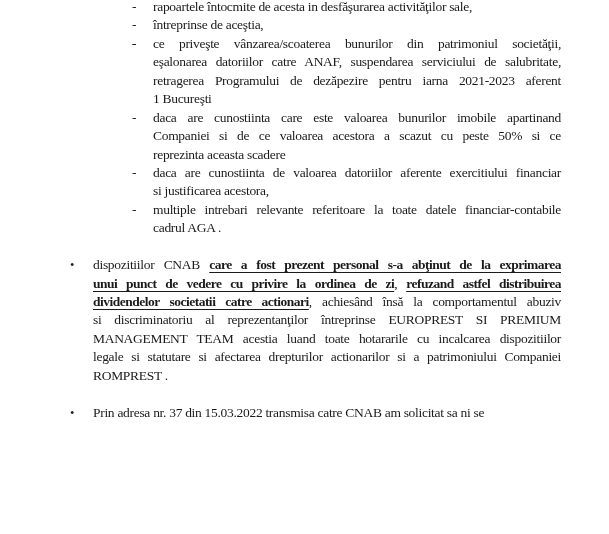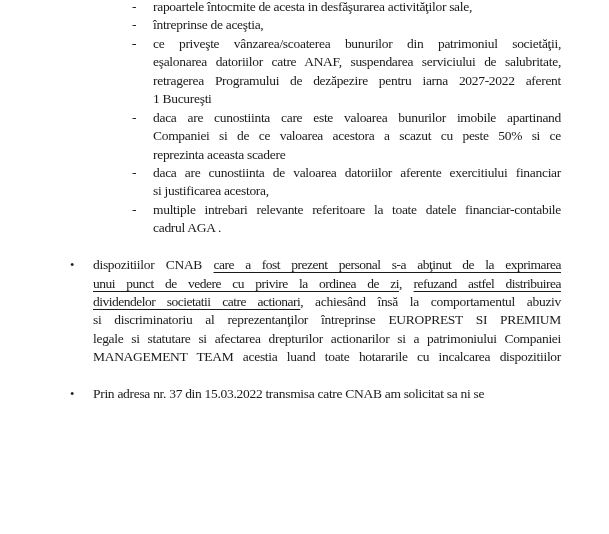--- a/index.html
+++ b/index.html
@@ -19,21 +19,21 @@
   }
   .item { position: relative; box-sizing: content-box; }
   .dash-item   { padding-left: 153px; width: 408px; }
   .bullet-item { padding-left: 93px;  width: 468px; }
   .marker { position: absolute; top: 0; height: 18.45px; line-height: 18.45px; }
   .dash-item .marker   { left: 132px; }
   .bullet-item .marker { left: 70px; font-size: 12.5px; }
   .ln { height: 18.45px; white-space: nowrap; }
   .just { text-align: justify; text-align-last: justify; text-justify: inter-word; }
   .bu {
-    font-weight: 400;
+    font-weight: 700;
     letter-spacing: -0.5px;
     text-decoration: underline;
     text-decoration-thickness: 1.4px;
     text-underline-offset: 2.5px;
   }
   .gap { height: 18.45px; }
 </style>
 </head>
 <body>
 
@@ -52,21 +52,21 @@
     </div>
 
     <div class="item dash-item">
       <span class="marker">-</span>
     </div>
 
     <div class="item dash-item">
       <span class="marker">-</span>
       <div class="ln just">ce priveşte vânzarea/scoaterea bunurilor din patrimoniul societăţii,</div>
       <div class="ln just">eşalonarea datoriilor catre ANAF, suspendarea serviciului de salubritate,</div>
-      <div class="ln just">retragerea Programului de dezăpezire pentru iarna 2027-2022 aferent</div>
+      <div class="ln just">retragerea Programului de dezăpezire pentru iarna 2021-2023 aferent</div>
       <div class="ln">1 Bucureşti</div>
     </div>
 
     <div class="item dash-item">
       <span class="marker">-</span>
       <div class="ln just">daca are cunostiinta care este valoarea bunurilor imobile apartinand</div>
       <div class="ln just">Companiei si de ce valoarea acestora a scazut cu peste 50% si ce</div>
       <div class="ln">reprezinta aceasta scadere</div>
     </div>
 
@@ -87,22 +87,23 @@
   <div class="gap"></div>
 
   <section>
 
     <div class="item bullet-item">
       <span class="marker">•</span>
       <div class="ln just"><span>dispozitiilor CNAB </span><span class="bu">care a fost prezent personal s-a abţinut de la exprimarea</span></div>
       <div class="ln just"><span class="bu">unui punct de vedere cu privire la ordinea de zi</span><span>,  </span><span class="bu">refuzand astfel distribuirea</span></div>
       <div class="ln just"><span class="bu">dividendelor societatii catre actionari</span><span>, achiesând însă la comportamentul abuziv</span></div>
       <div class="ln just">si discriminatoriu al reprezentanţilor întreprinse EUROPREST SI PREMIUM</div>
+      <div class="ln just">MANAGEMENT TEAM acestia luand toate hotararile cu incalcarea dispozitiilor</div>
       <div class="ln just">legale si statutare si afectarea drepturilor actionarilor si a patrimoniului Companiei</div>
-      <div class="ln just">MANAGEMENT TEAM acestia luand toate hotararile cu incalcarea dispozitiilor</div>
+      <div class="ln">ROMPREST .</div>
     </div>
 
     <div class="gap"></div>
 
     <div class="item bullet-item">
       <span class="marker">•</span>
       <div class="ln">Prin adresa  nr. 37 din 15.03.2022 transmisa catre CNAB am solicitat sa ni se</div>
     </div>
 
   </section>

